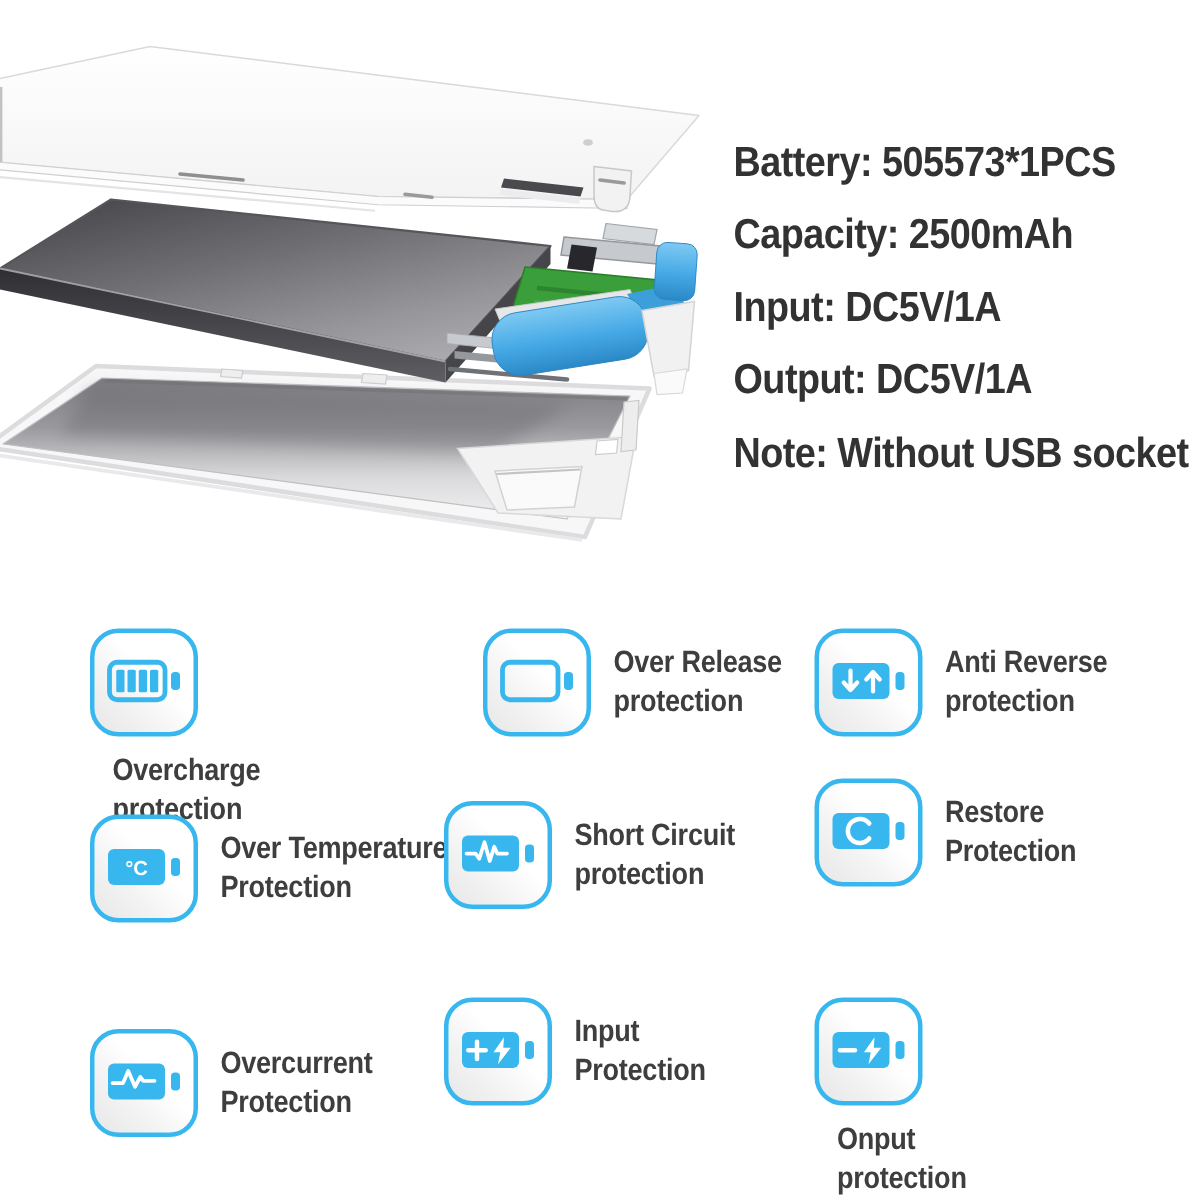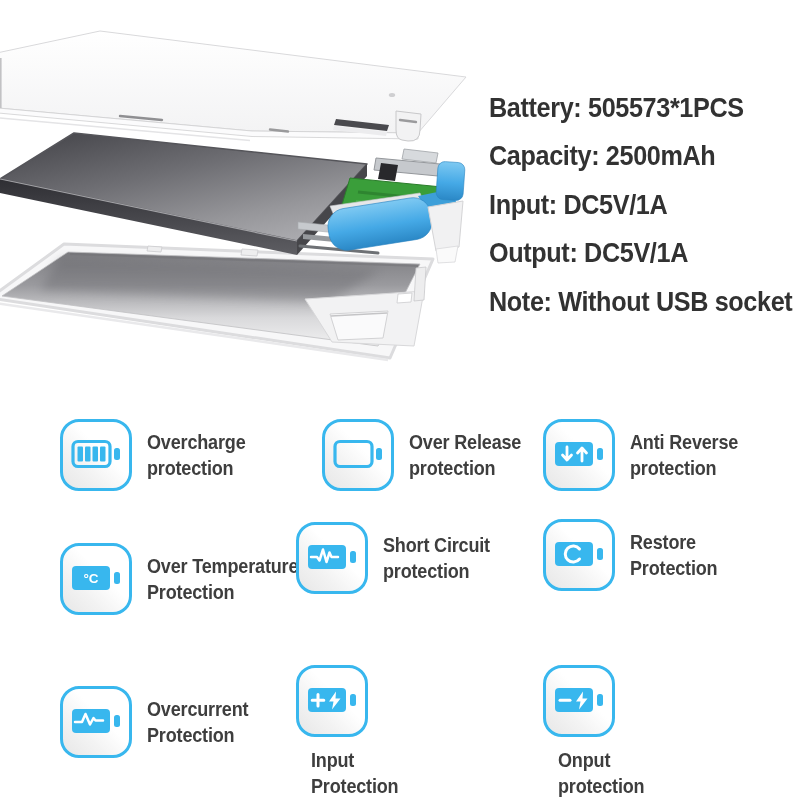--- a/index.html
+++ b/index.html
@@ -123,21 +123,21 @@
   </div>
 
   <div class="specs">
     <p class="spec-line">Battery: 505573*1PCS</p>
     <p class="spec-line">Capacity: 2500mAh</p>
     <p class="spec-line">Input: DC5V/1A</p>
     <p class="spec-line">Output: DC5V/1A</p>
     <p class="spec-line">Note: Without USB socket</p>
   </div>
 
-  <div class="cell" style="left:60px;top:419px;">
+  <div class="cell" style="left:60px;top:419px;flex-direction:column;">
     <span class="tile">
       <svg viewBox="0 0 66 66">
         <rect x="10" y="19.5" width="37" height="25" rx="5" fill="none" stroke="#38b7ee" stroke-width="3.2"></rect>
         <rect x="14.5" y="24.5" width="5.5" height="15" rx="1" fill="#38b7ee"></rect>
         <rect x="22" y="24.5" width="5.5" height="15" rx="1" fill="#38b7ee"></rect>
         <rect x="29.5" y="24.5" width="5.5" height="15" rx="1" fill="#38b7ee"></rect>
         <rect x="37" y="24.5" width="5.5" height="15" rx="1" fill="#38b7ee"></rect>
         <rect x="51" y="26" width="6" height="12" rx="2.5" fill="#38b7ee"></rect>
       </svg>
     </span>
@@ -182,21 +182,21 @@
         <rect x="51" y="26" width="6" height="12" rx="2.5" fill="#38b7ee"></rect>
         <text x="28" y="37" font-size="13.5" font-weight="bold" fill="#ffffff" text-anchor="middle" font-family="Liberation Sans, sans-serif">°C</text>
       </svg>
     </span>
     <div class="label">
       <span>Over Temperature</span>
       <span>Protection</span>
     </div>
   </div>
 
-  <div class="cell" style="left:296px;top:522px;">
+  <div class="cell" style="left:296px;top:534px;">
     <span class="tile">
       <svg viewBox="0 0 66 66">
         <rect x="9" y="20" width="38" height="24" rx="4" fill="#38b7ee"></rect>
         <rect x="51" y="26" width="6" height="12" rx="2.5" fill="#38b7ee"></rect>
         <path d="M12,32 h6 l2.5,3.5 l3.5,-11 l3.5,12.5 l3,-9.5 l2,4.5 h6.5" stroke="#ffffff" stroke-width="2.5" fill="none" stroke-linecap="round" stroke-linejoin="round"></path>
       </svg>
     </span>
     <div class="label">
       <span>Short Circuit</span>
       <span>protection</span>
@@ -224,21 +224,21 @@
         <rect x="51" y="26" width="6" height="12" rx="2.5" fill="#38b7ee"></rect>
         <path d="M12,33 h7 l3.5,-8 l4.5,10.5 l3.5,-6.5 l2,2.5 h7.5" stroke="#ffffff" stroke-width="2.5" fill="none" stroke-linecap="round" stroke-linejoin="round"></path>
       </svg>
     </span>
     <div class="label">
       <span>Overcurrent</span>
       <span>Protection</span>
     </div>
   </div>
 
-  <div class="cell" style="left:296px;top:665px;flex-direction:column;">
+  <div class="cell" style="left:296px;top:665px;">
     <span class="tile">
       <svg viewBox="0 0 66 66">
         <rect x="9" y="20" width="38" height="24" rx="4" fill="#38b7ee"></rect>
         <rect x="51" y="26" width="6" height="12" rx="2.5" fill="#38b7ee"></rect>
         <path d="M19,26.5 V38 M13.2,32.2 H24.8" stroke="#ffffff" stroke-width="3" stroke-linecap="round"></path>
         <polygon points="37,23.5 30,33.5 34.5,33.5 33,41.5 41.5,30.5 36.5,30.5" fill="#ffffff"></polygon>
       </svg>
     </span>
     <div class="label">
       <span>Input</span>

